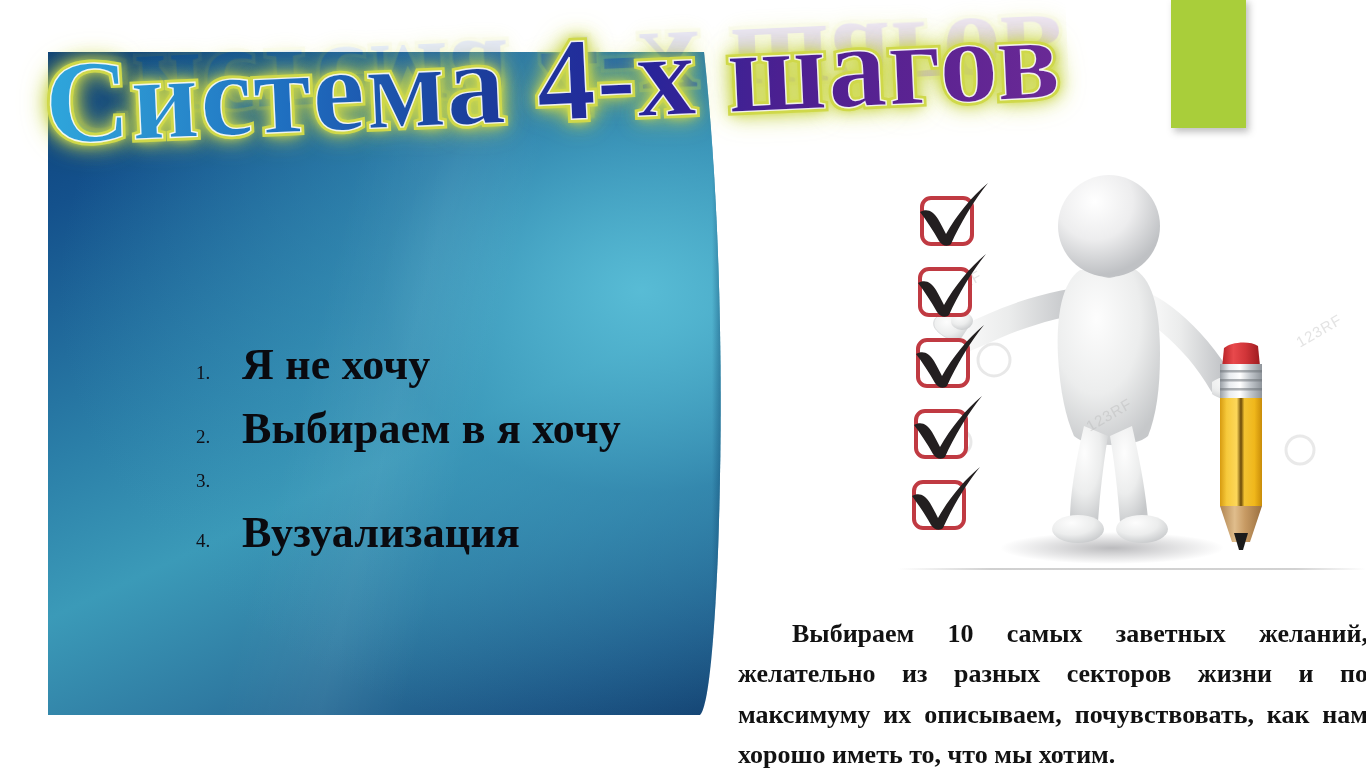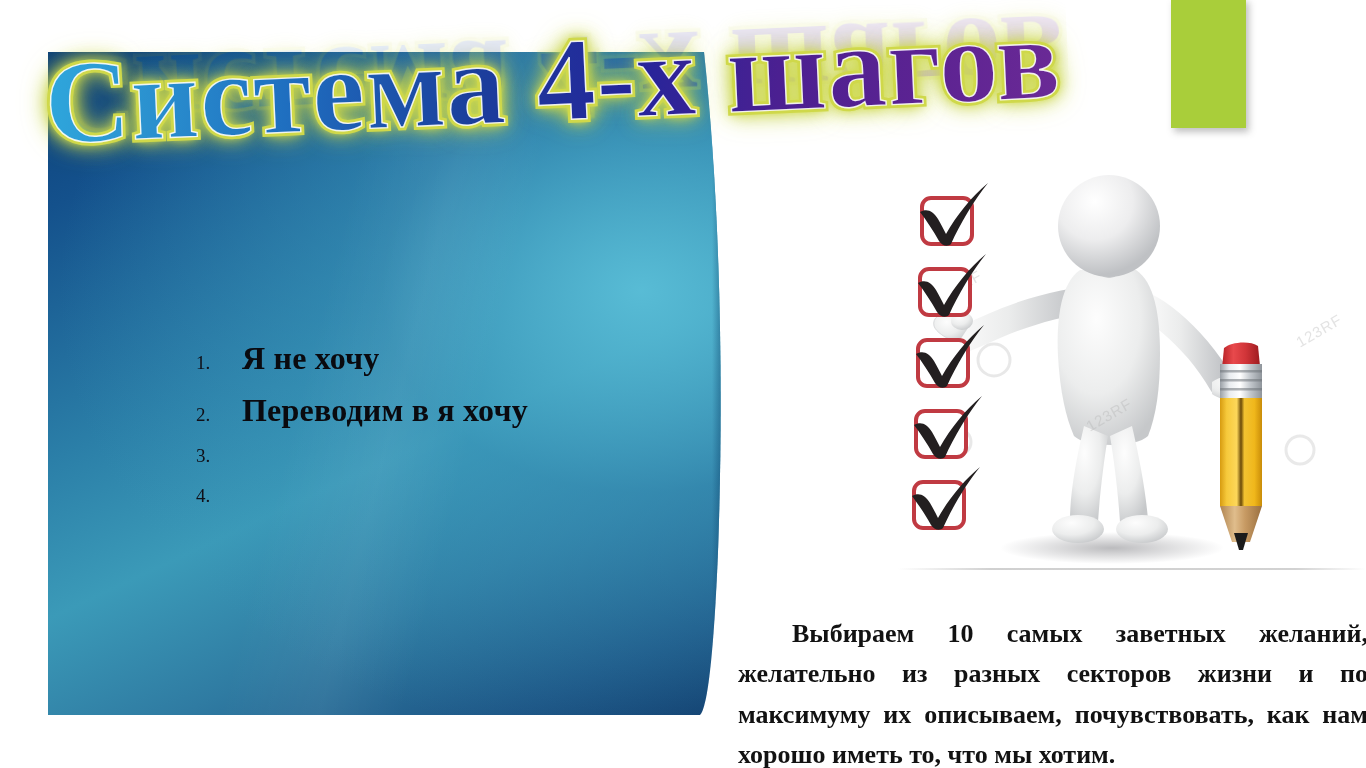--- a/index.html
+++ b/index.html
@@ -118,21 +118,21 @@
     color: #0b0b10;
   }
   .step-num {
     width: 46px;
     flex: 0 0 46px;
     font-size: 19px;
     font-weight: 400;
     color: #101018;
   }
   .step-text {
-    font-size: 32px;
+    font-size: 44px;
     font-weight: 700;
     line-height: 1.05;
     letter-spacing: 0.2px;
     color: #0a0a0f;
   }
 
   
   #photo {
     position: absolute;
     left: 898px; top: 150px;
@@ -217,27 +217,28 @@
     <div class="wa-line wa-hl">Система 4-х шагов</div>
   </div>
 
   <ol id="step-list">
     <li>
       <span class="step-num">1.</span>
       <span class="step-text">Я не хочу</span>
     </li>
     <li>
       <span class="step-num">2.</span>
-      <span class="step-text">Переводим в я хочу</span>
+      <span class="step-text">Выбираем в я хочу</span>
     </li>
     <li>
       <span class="step-num">3.</span>
     </li>
     <li>
       <span class="step-num">4.</span>
+      <span class="step-text">Вузуализация</span>
     </li>
   </ol>
 
   <div id="photo">
 
     <svg id="figure" viewBox="0 0 468 420">
       <defs>
         <radialGradient id="gBody" cx="38%" cy="28%" r="78%">
           <stop offset="0%" stop-color="#fdfdfd"></stop>
           <stop offset="55%" stop-color="#eceded"></stop>

